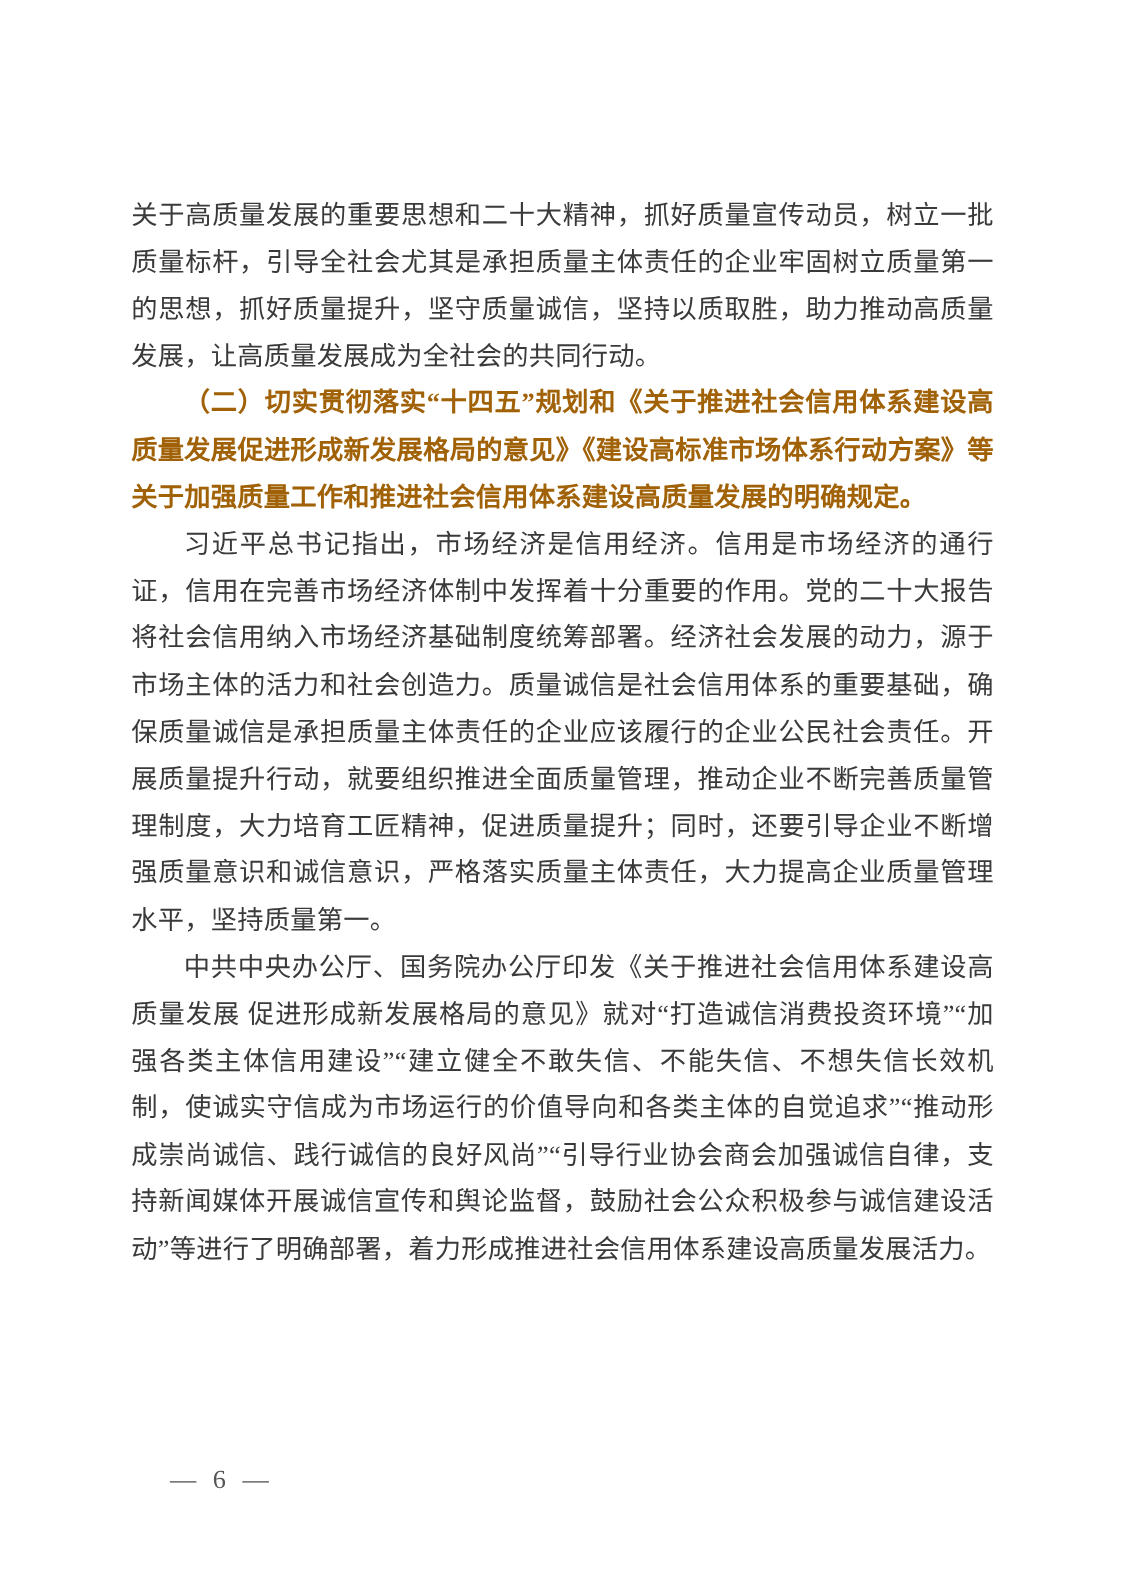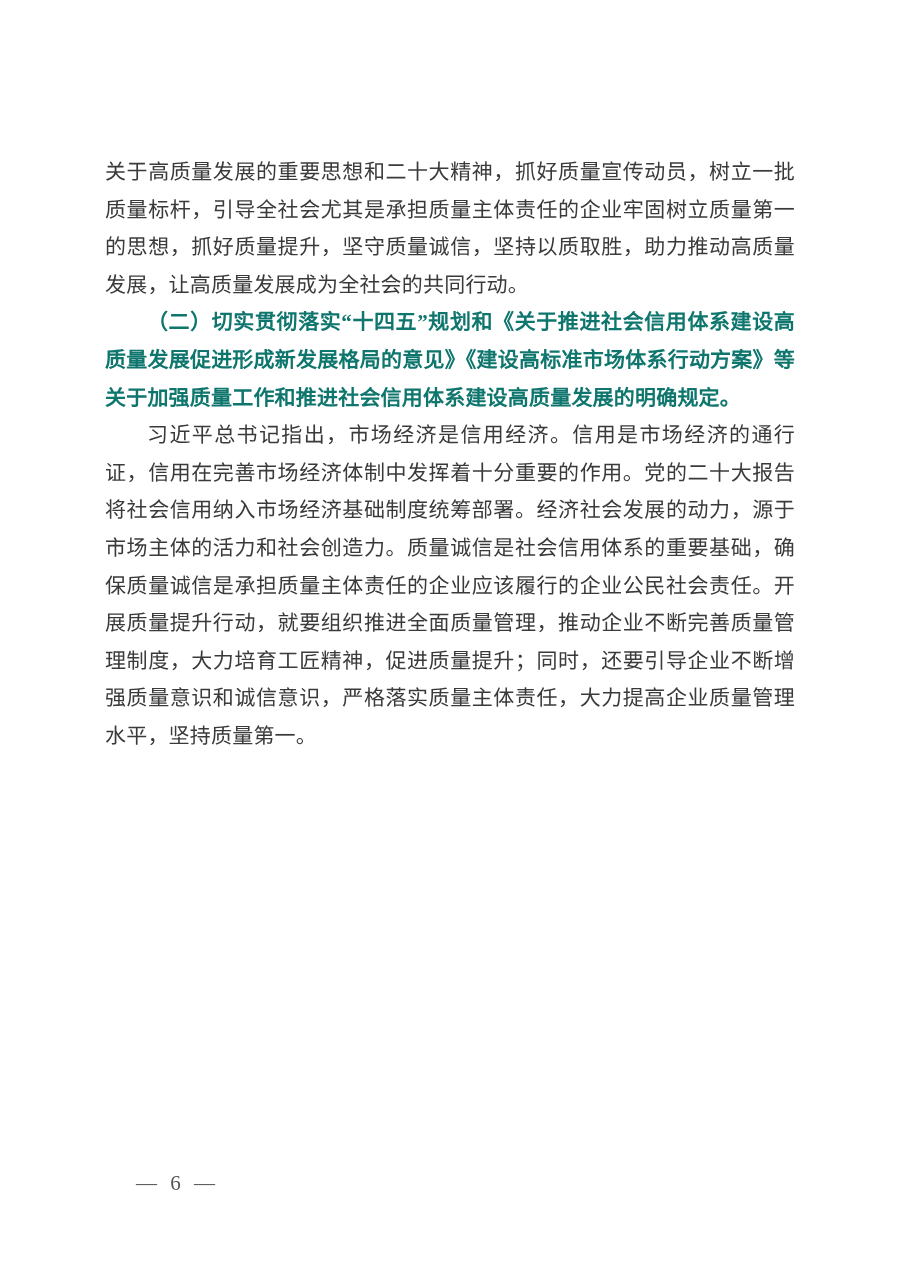--- a/index.html
+++ b/index.html
@@ -30,21 +30,21 @@
   }
   .para {
     margin: 0;
     text-indent: 2em;
   }
   .para.no-indent {
     text-indent: 0;
   }
   .para.heading {
     font-weight: bold;
-    color: #0f766e;
+    color: #a16207;
   }
   .page-footer {
     position: absolute;
     left: 136px;
     top: 1168px;
     font-size: 21px;
     line-height: 30px;
     color: #555555;
     letter-spacing: 4px;
     font-family: "Liberation Serif", "DejaVu Serif", serif;
@@ -52,19 +52,20 @@
 </style>
 </head>
 <body>
 
 <main class="page">
 
   <section class="text-block">
     <p class="para no-indent">关于高质量发展的重要思想和二十大精神，抓好质量宣传动员，树立一批质量标杆，引导全社会尤其是承担质量主体责任的企业牢固树立质量第一的思想，抓好质量提升，坚守质量诚信，坚持以质取胜，助力推动高质量发展，让高质量发展成为全社会的共同行动。</p>
     <p class="para heading">（二）切实贯彻落实“十四五”规划和《关于推进社会信用体系建设高质量发展促进形成新发展格局的意见》《建设高标准市场体系行动方案》等关于加强质量工作和推进社会信用体系建设高质量发展的明确规定。</p>
     <p class="para">习近平总书记指出，市场经济是信用经济。信用是市场经济的通行证，信用在完善市场经济体制中发挥着十分重要的作用。党的二十大报告将社会信用纳入市场经济基础制度统筹部署。经济社会发展的动力，源于市场主体的活力和社会创造力。质量诚信是社会信用体系的重要基础，确保质量诚信是承担质量主体责任的企业应该履行的企业公民社会责任。开展质量提升行动，就要组织推进全面质量管理，推动企业不断完善质量管理制度，大力培育工匠精神，促进质量提升；同时，还要引导企业不断增强质量意识和诚信意识，严格落实质量主体责任，大力提高企业质量管理水平，坚持质量第一。</p>
+    <p class="para">中共中央办公厅、国务院办公厅印发《关于推进社会信用体系建设高质量发展 促进形成新发展格局的意见》就对“打造诚信消费投资环境”“加强各类主体信用建设”“建立健全不敢失信、不能失信、不想失信长效机制，使诚实守信成为市场运行的价值导向和各类主体的自觉追求”“推动形成崇尚诚信、践行诚信的良好风尚”“引导行业协会商会加强诚信自律，支持新闻媒体开展诚信宣传和舆论监督，鼓励社会公众积极参与诚信建设活动”等进行了明确部署，着力形成推进社会信用体系建设高质量发展活力。</p>
   </section>
 
   <footer class="page-footer">
     <span>— 6 —</span>
   </footer>
 
 </main>
 
 </body></html>

